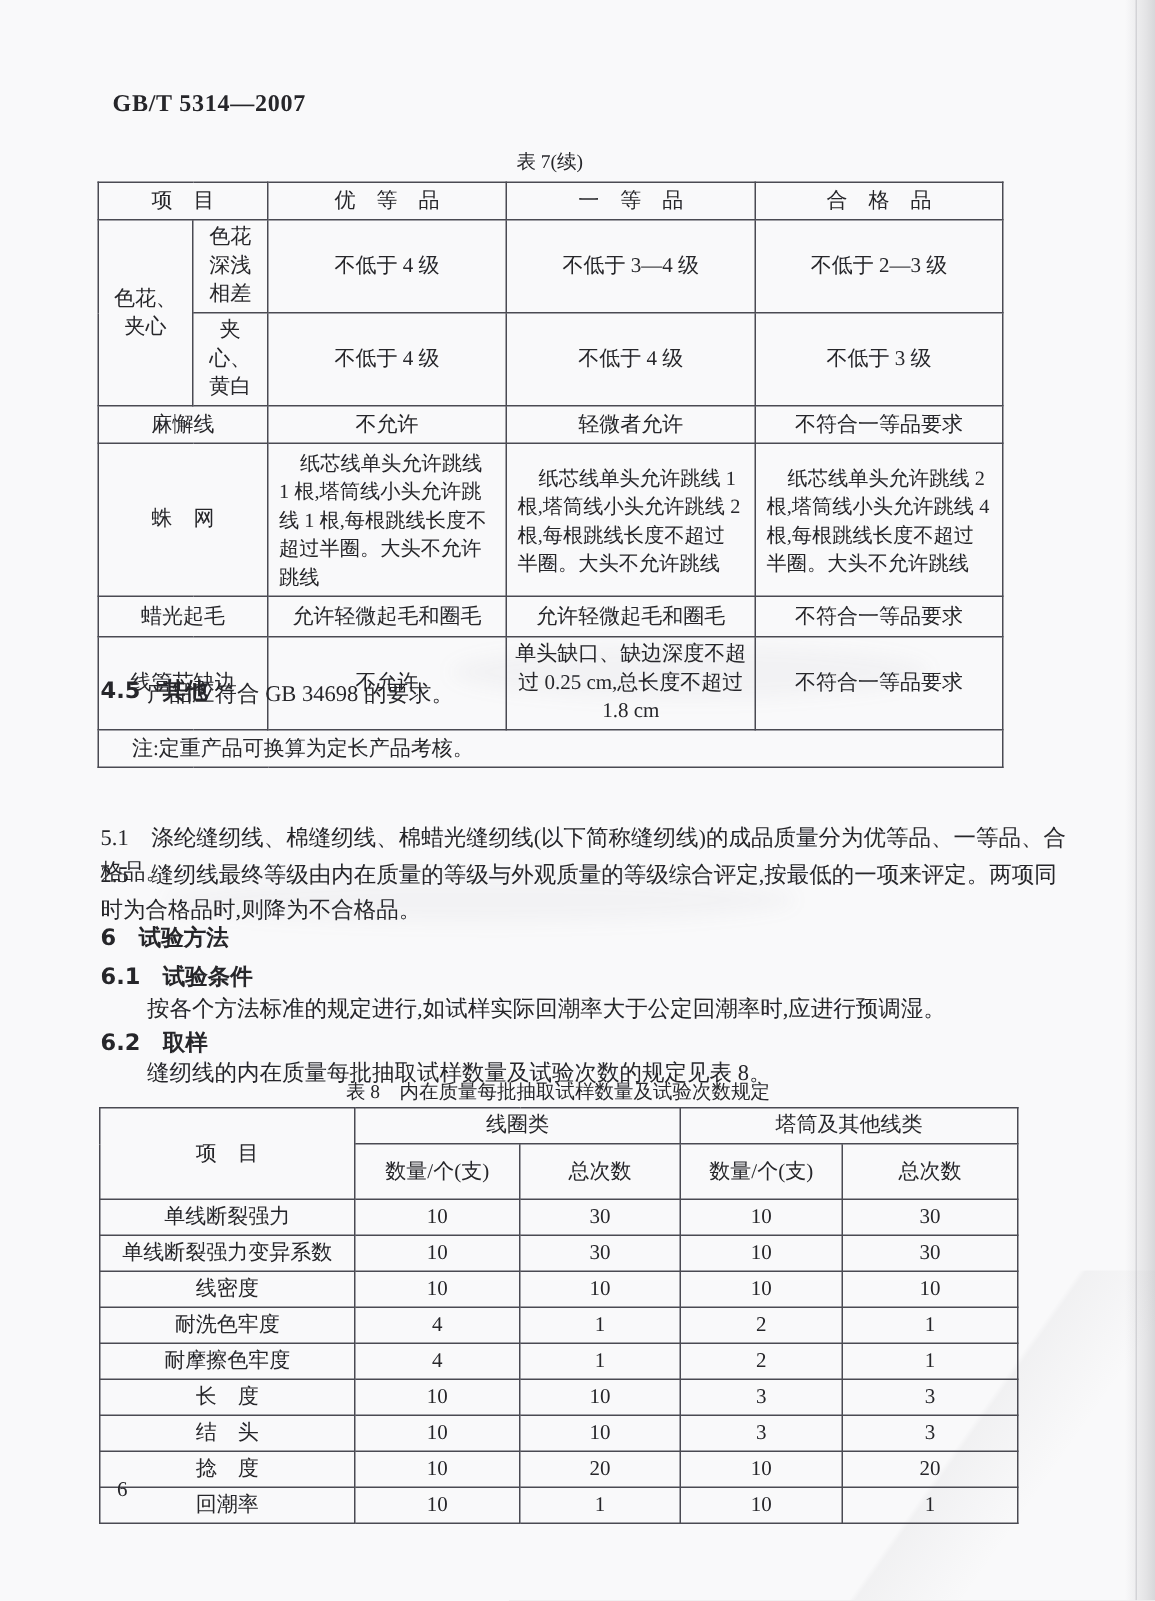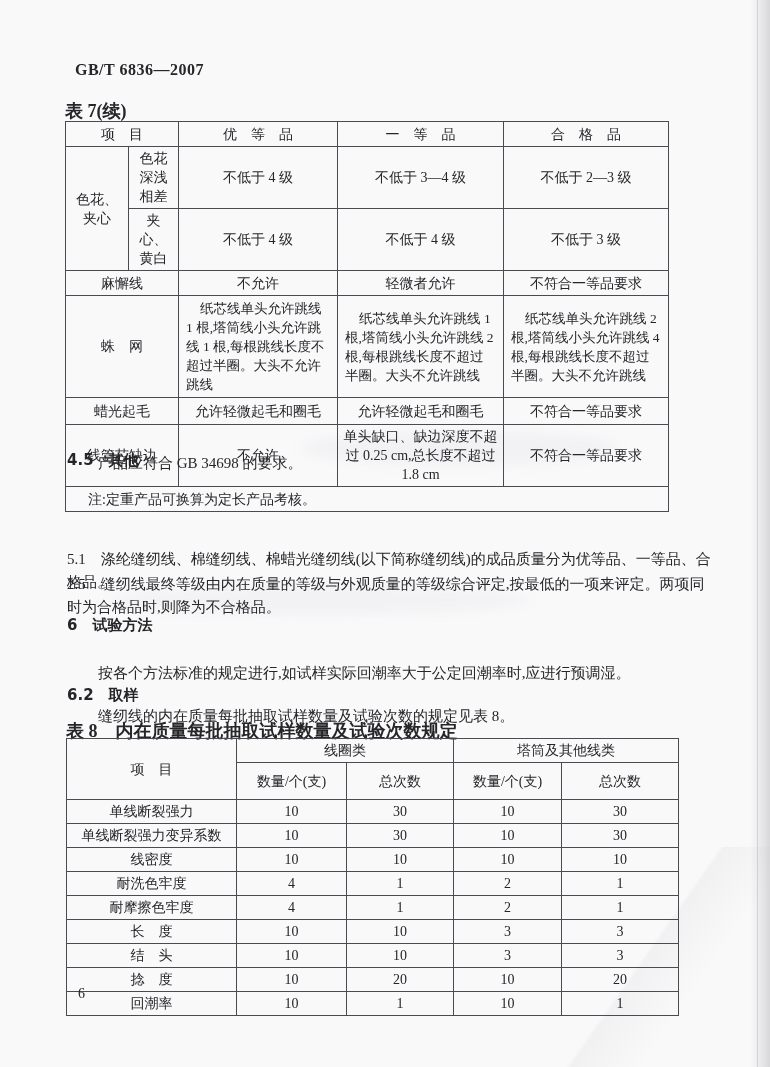--- a/index.html
+++ b/index.html
@@ -13,21 +13,21 @@
     background:linear-gradient(to right,rgba(0,0,0,0) 0%,rgba(40,40,50,0.10) 70%,rgba(40,40,50,0.16) 100%);}
   .edge-line{position:absolute;right:12px;top:0;width:1px;height:100%;background:rgba(70,70,80,0.15);}
   .corner-fold{position:absolute;right:0;bottom:0;width:300px;height:220px;
     background:linear-gradient(125deg,rgba(0,0,0,0) 55%,rgba(90,90,100,0.05) 56%,rgba(0,0,0,0) 72%);}
   .smudge{position:absolute;border-radius:50%;filter:blur(6px);background:rgba(120,120,135,0.05);}
   .sm1{left:300px;top:430px;width:320px;height:36px;}
   .sm2{left:110px;top:585px;width:420px;height:30px;}
   .doc-code{position:absolute;left:75px;top:61px;font-weight:bold;font-size:16px;letter-spacing:0.5px;}
   .pagenum{position:absolute;left:78px;top:986px;font-size:14px;}
 
-  .caption{position:absolute;font-weight:bold;font-size:18px;}
+  .caption{position:absolute;text-align:center;font-weight:normal;font-size:13px;}
   .t7-caption{left:65px;top:99px;width:603px;}
   .t8-caption{left:66px;top:719px;width:612px;}
 
   table{border-collapse:collapse;table-layout:fixed;}
   .t7{position:absolute;left:65px;top:121px;width:603px;border:1.5px solid #3c3c44;}
   .t8{position:absolute;left:66px;top:738px;width:612px;border:1.5px solid #3c3c44;}
   .t7 td,.t8 td{
     border:1px solid #4a4a52;text-align:center;vertical-align:middle;
     font-size:14px;padding:2px 4px;line-height:19px;overflow:hidden;
   }
@@ -48,21 +48,21 @@
 </head>
 <body>
 
 <div class="page">
   <div class="edge-right"></div>
   <div class="edge-line"></div>
   <div class="corner-fold"></div>
   <div class="smudge sm1"></div>
   <div class="smudge sm2"></div>
 
-  <div class="doc-code">GB/T 6836—2007</div>
+  <div class="doc-code">GB/T 5314—2007</div>
 
   <div class="caption t7-caption">表 7(续)</div>
 
   <table class="t7">
     <colgroup>
       <col style="width:63px">
         <col style="width:50px">
         <col style="width:159px">
         <col style="width:166px">
         <col style="width:165px">
@@ -117,20 +117,21 @@
     </tbody>
   </table>
 
   <div class="txt head y45h">4.5　其他</div>
   <div class="txt indent y45t">产品应符合 GB 34698 的要求。</div>
 
   <div class="txt y51">5.1　涤纶缝纫线、棉缝纫线、棉蜡光缝纫线(以下简称缝纫线)的成品质量分为优等品、一等品、合格品。</div>
   <div class="txt y53">2.5　缝纫线最终等级由内在质量的等级与外观质量的等级综合评定,按最低的一项来评定。两项同时为合格品时,则降为不合格品。</div>
 
   <div class="txt head y6h">6　试验方法</div>
+  <div class="txt head y61h">6.1　试验条件</div>
   <div class="txt indent y61t">按各个方法标准的规定进行,如试样实际回潮率大于公定回潮率时,应进行预调湿。</div>
   <div class="txt head y62h">6.2　取样</div>
   <div class="txt indent y62t">缝纫线的内在质量每批抽取试样数量及试验次数的规定见表 8。</div>
 
   <div class="caption t8-caption">表 8　内在质量每批抽取试样数量及试验次数规定</div>
 
   <table class="t8">
     <colgroup>
       <col style="width:170px">
         <col style="width:110px">

